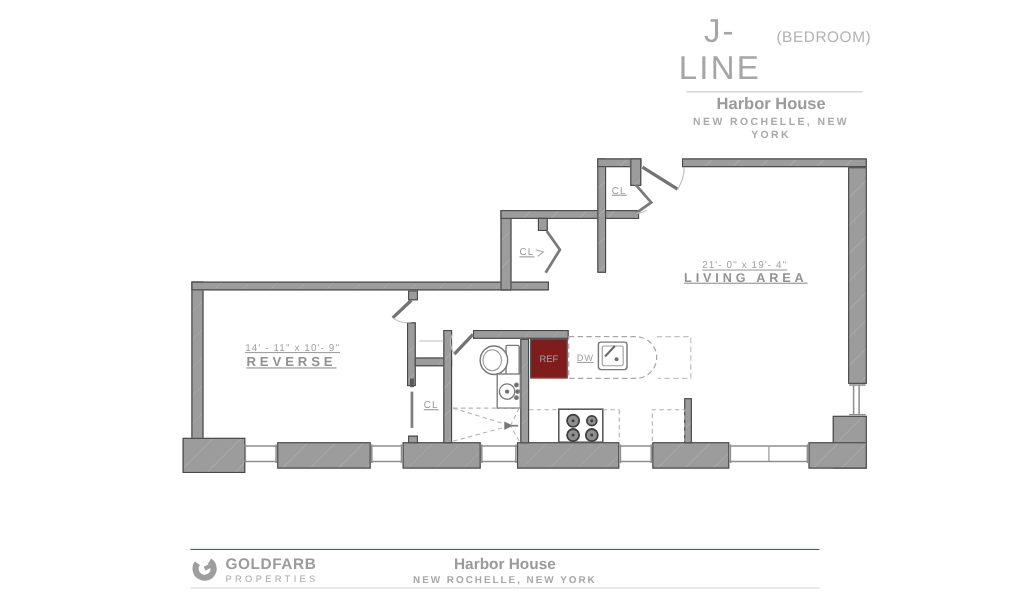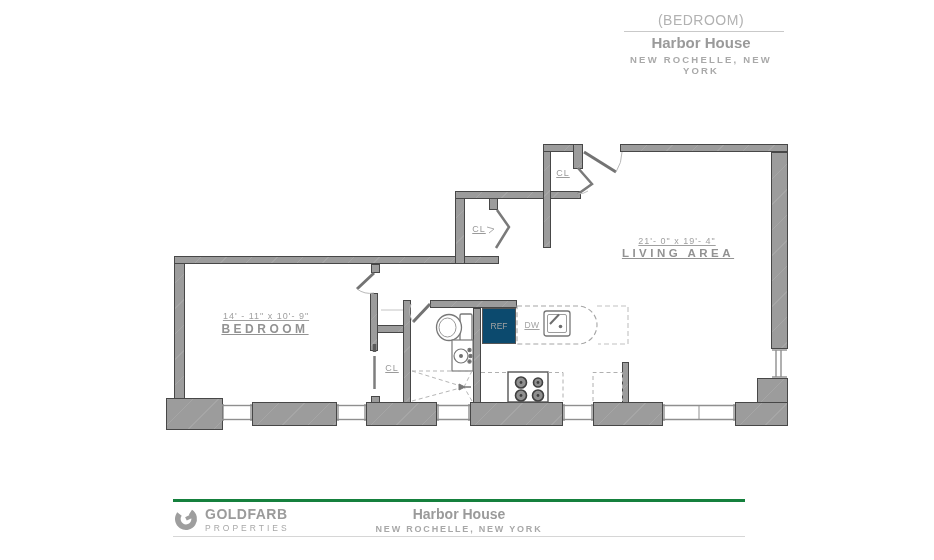--- a/index.html
+++ b/index.html
@@ -18,40 +18,41 @@
   .appl{font-size:8.5px;letter-spacing:0.5px;color:#a3a3a3;}
   
   #title-block{position:absolute;left:610px;top:12px;width:182px;text-align:center;}
   #plan-name-row{display:flex;justify-content:center;align-items:baseline;gap:7px;}
   #plan-name{font-size:30px;color:#a6a6a6;letter-spacing:2px;}
   #plan-variant{font-size:14px;color:#b2b2b2;letter-spacing:0.5px;}
   #title-rule{height:1px;background:#c9c9c9;margin:3px 8px 2px 14px;}
   #title-building{font-size:15px;font-weight:bold;color:#9a9a9a;}
   #title-location{font-size:9.5px;font-weight:bold;color:#a9a9a9;letter-spacing:2.2px;margin-top:3px;}
   
-  #ref-box{position:absolute;left:482px;top:308px;width:34px;height:36px;background:#0c4a6e;
+  #ref-box{position:absolute;left:482px;top:308px;width:34px;height:36px;background:#7f1d1d;
            border:1.5px solid #565656;box-sizing:border-box;display:flex;align-items:center;justify-content:center;}
   
   #footer{position:absolute;left:173px;top:499px;width:572px;height:34px;
-          border-top:3px solid #15803d;border-bottom:1px solid #d6d6d6;}
+          border-top:1px solid #15803d;border-bottom:1px solid #d6d6d6;}
   #footer-logo{position:absolute;left:1px;top:5px;width:24px;height:24px;}
   #footer-company{position:absolute;left:32px;top:4px;}
   #company-name{font-size:14px;font-weight:bold;color:#9b9b9b;letter-spacing:0.5px;}
   #company-sub{font-size:8.5px;color:#a8a8a8;letter-spacing:3px;margin-top:1px;}
   #footer-center{position:absolute;left:50%;top:4px;transform:translateX(-50%);text-align:center;}
   #footer-building{font-size:14px;font-weight:bold;color:#9a9a9a;}
   #footer-location{font-size:9px;font-weight:bold;color:#a8a8a8;letter-spacing:1.8px;margin-top:2px;}
 </style>
 </head>
 <body>
 
 <div id="screen">
 
   <div id="title-block">
     <div id="plan-name-row">
+      <span id="plan-name">J-LINE</span>
       <span id="plan-variant">(BEDROOM)</span>
     </div>
     <div id="title-rule"></div>
     <div id="title-building">Harbor House</div>
     <div id="title-location">NEW ROCHELLE, NEW YORK</div>
   </div>
 
   <div>
 
     <div class="wall" style="left:174px;top:256px;width:11px;height:147px;"></div>
@@ -203,21 +204,21 @@
 
     <g stroke="#b0b0b0" stroke-width="1" stroke-dasharray="4,3" fill="none">
       <line x1="481" y1="372.5" x2="508" y2="372.5"></line>
       <line x1="548" y1="372.5" x2="563" y2="372.5"></line>
       <line x1="563" y1="372.5" x2="563" y2="401"></line>
       <path d="M593,401 V372.5 H622.5 V401"></path>
     </g>
   </svg>
 
   <div class="lbl dims" style="left:266px;top:316px;">14' - 11" x 10'- 9"</div>
-  <div class="lbl room" style="left:265px;top:329px;">BEDROOM</div>
+  <div class="lbl room" style="left:265px;top:329px;">REVERSE</div>
   <div class="lbl dims" style="left:677px;top:241px;">21'- 0" x 19'- 4"</div>
   <div class="lbl room-sm" style="left:678px;top:253px;">LIVING AREA</div>
   <div class="lbl cl" style="left:563px;top:173px;">CL</div>
   <div class="lbl cl" style="left:479px;top:229px;">CL</div>
   <div class="lbl cl" style="left:392px;top:368px;">CL</div>
   <div id="ref-box">
     <span class="appl" style="letter-spacing:0;">REF</span>
   </div>
   <div class="lbl appl" style="left:532px;top:325px;">DW</div>
 

